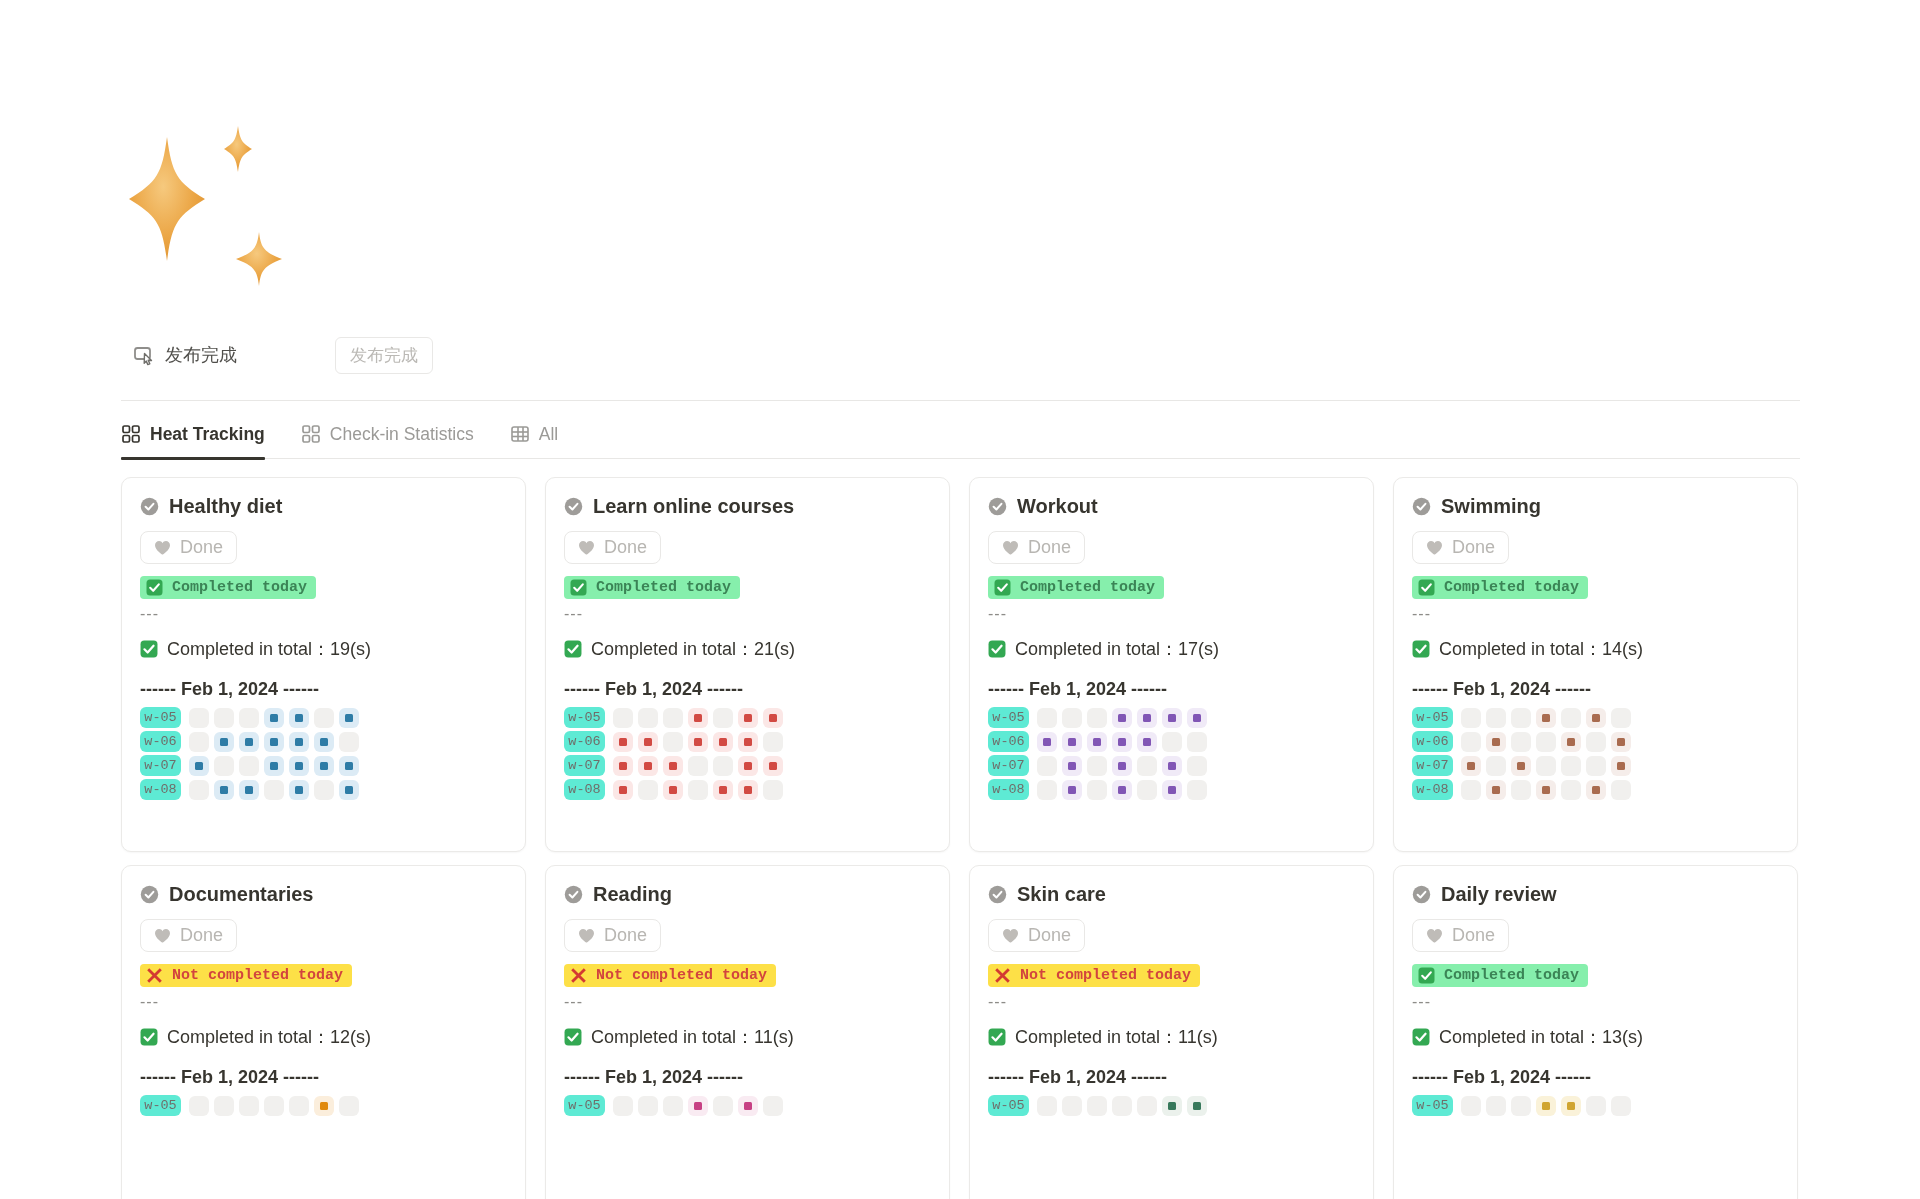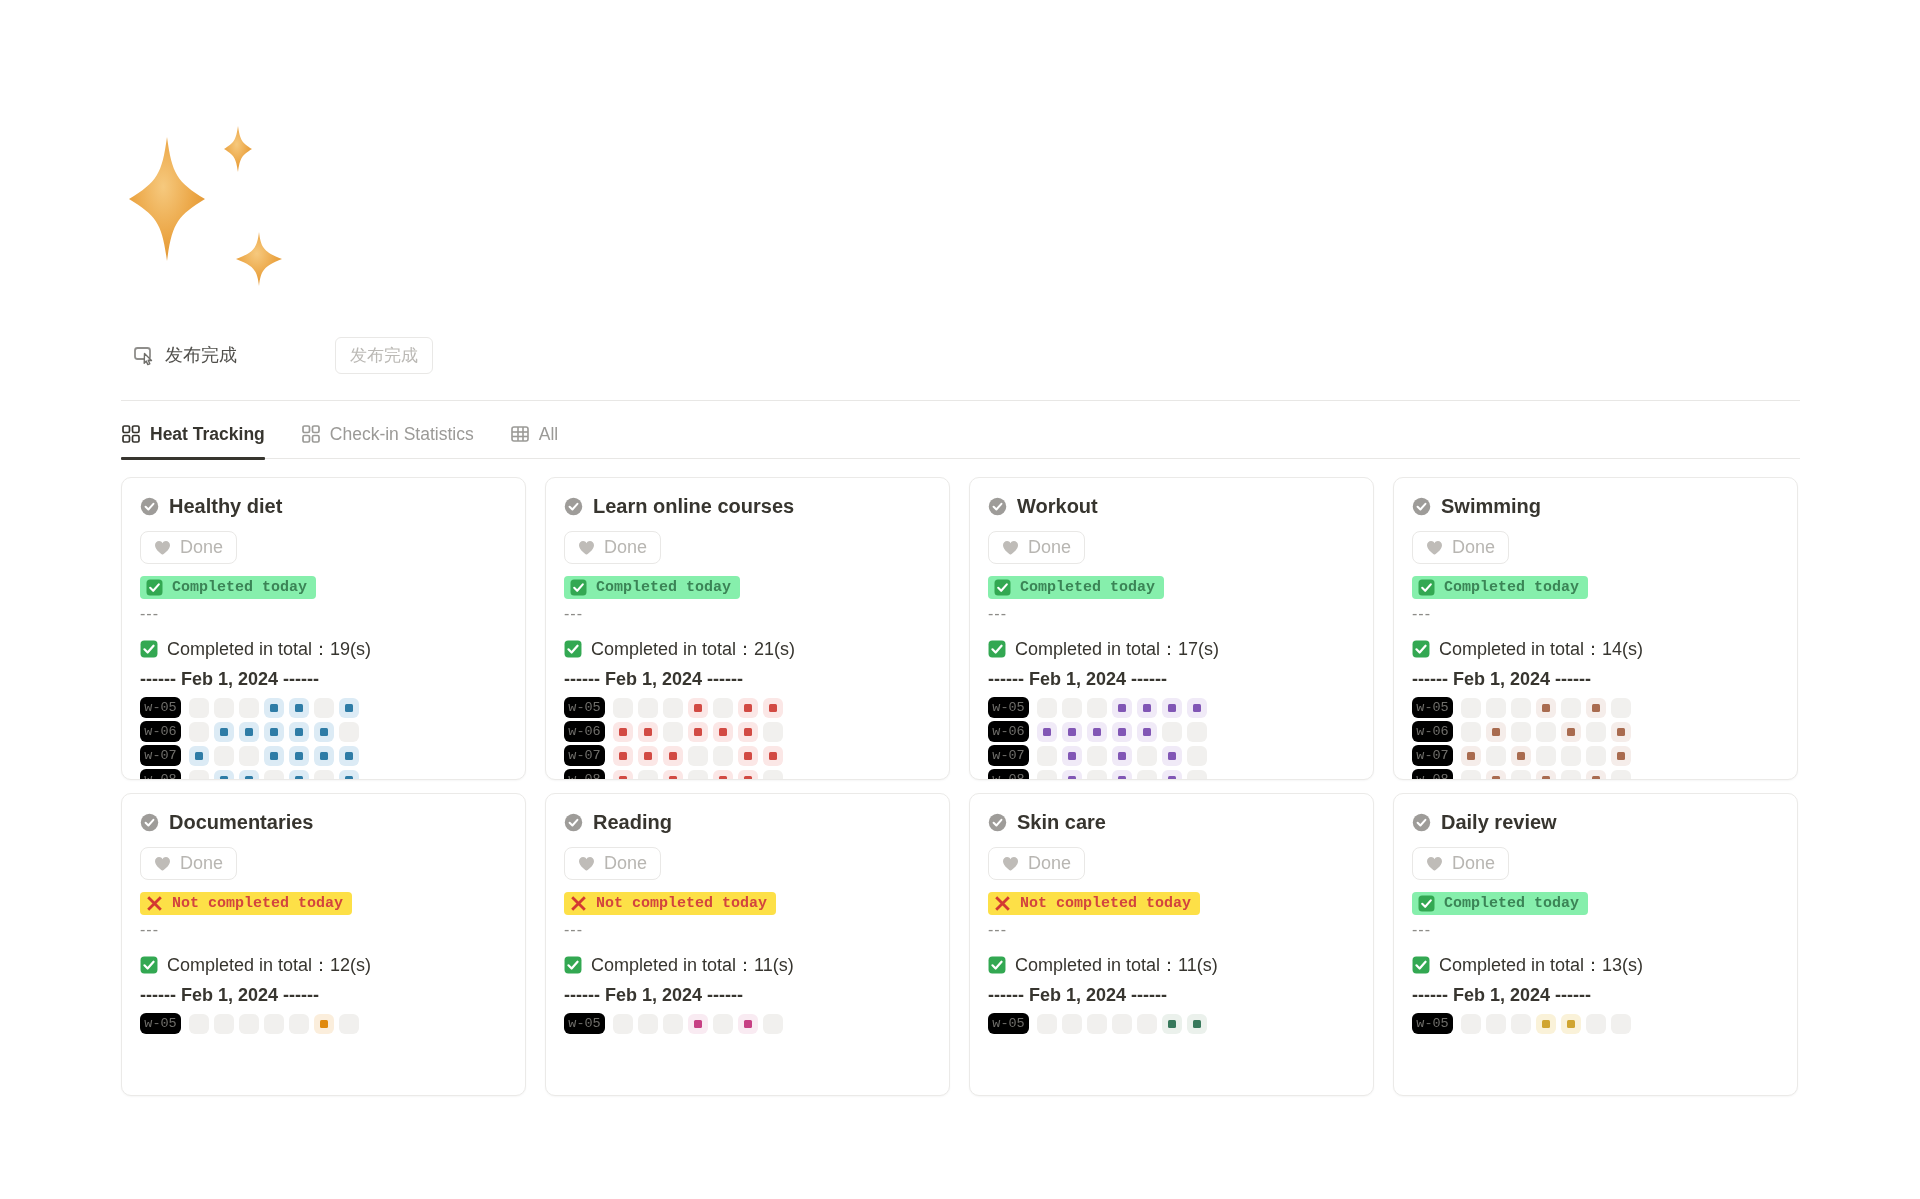--- a/index.html
+++ b/index.html
@@ -34,43 +34,43 @@
   
   .tabs { margin-top:12px; display:flex; align-items:flex-end; gap:36px; border-bottom:1px solid #e8e7e5; height:46px; }
   .tab { display:flex; align-items:flex-start; gap:9px; font-size:17.5px; color:#9b9a97;
     padding-bottom:13px; position:relative; cursor:pointer; }
   .tab svg { width:20px; height:20px; }
   .tab.active { color:#37352f; font-weight:700; }
   .tab.active::after { content:""; position:absolute; left:0; right:0; bottom:-2px; height:3px; background:#37352f; border-radius:1px; }
 
   
   .cards { margin-top:18px; display:grid; grid-template-columns:repeat(4,405px); column-gap:19px; row-gap:13px; }
-  .card { width:405px; height:303px; background:#fff; border:1px solid #ebeae8; border-radius:10px;
+  .card { width:405px; height:375px; background:#fff; border:1px solid #ebeae8; border-radius:10px;
     box-shadow:0 1px 2px rgba(15,15,15,0.04); padding:17px 18px 0 18px; overflow:hidden; }
   .card-head { display:flex; align-items:center; gap:10px; }
   .card-head svg { width:19px; height:19px; flex:0 0 auto; }
   .card-title { font-size:20px; font-weight:600; color:#37352f; }
   .done-btn { margin-top:13px; display:inline-flex; align-items:center; gap:9px; border:1px solid #e9e8e6;
     border-radius:8px; padding:5px 13px; background:#fff; color:#b8b6b2; font-size:18px; font-family:inherit; cursor:pointer; }
   .done-btn svg { width:17px; height:16px; }
   .status-badge { margin-top:12px; display:inline-flex; align-items:center; gap:9px; border-radius:4px;
     padding:3px 9px 3px 6px; font-family:"Liberation Mono","DejaVu Sans Mono",monospace; font-size:15px; font-weight:700; }
   .status-badge svg { width:17px; height:17px; }
   .status-badge.completed { background:#86efac; color:#3b8456; }
   .status-badge.not-completed { background:#fde047; color:#d2443e; }
   .status-badge .no-ic { display:none; }
   .status-badge.not-completed .no-ic { display:inline; }
   .sep-line { margin-top:6px; font-size:16px; color:#8d8c88; letter-spacing:1px; line-height:1; }
   .total-line { margin-top:15px; display:flex; align-items:center; gap:9px; font-size:18px; color:#37352f; }
   .total-line svg { width:18px; height:18px; flex:0 0 auto; }
-  .date-h { margin-top:8px; font-size:18px; font-weight:700; color:#37352f; }
+  .date-h { margin-top:18px; font-size:18px; font-weight:700; color:#37352f; }
   .heat { margin-top:7px; }
   .wrow { display:flex; align-items:center; margin-bottom:3px; }
   .wk { font-family:"Liberation Mono","DejaVu Sans Mono",monospace; font-size:13.5px; color:#6f6e6a;
-    background:#000000; border-radius:6px; width:41px; height:21px; line-height:21px; text-align:center;
+    background:#5eead4; border-radius:6px; width:41px; height:21px; line-height:21px; text-align:center;
     margin-right:8px; flex:0 0 auto; }
   .cellbox { width:20px; height:20px; border-radius:6px; background:#f1f0ee; margin-right:5px; position:relative; flex:0 0 auto; }
   .cellbox.filled { background:var(--cellbg); }
   .cellbox.filled::after { content:""; position:absolute; left:6px; top:6px; width:8px; height:8px;
     background:var(--dot); border-radius:1.5px; }
 </style>
 </head>
 <body>
 
 <div class="content">

